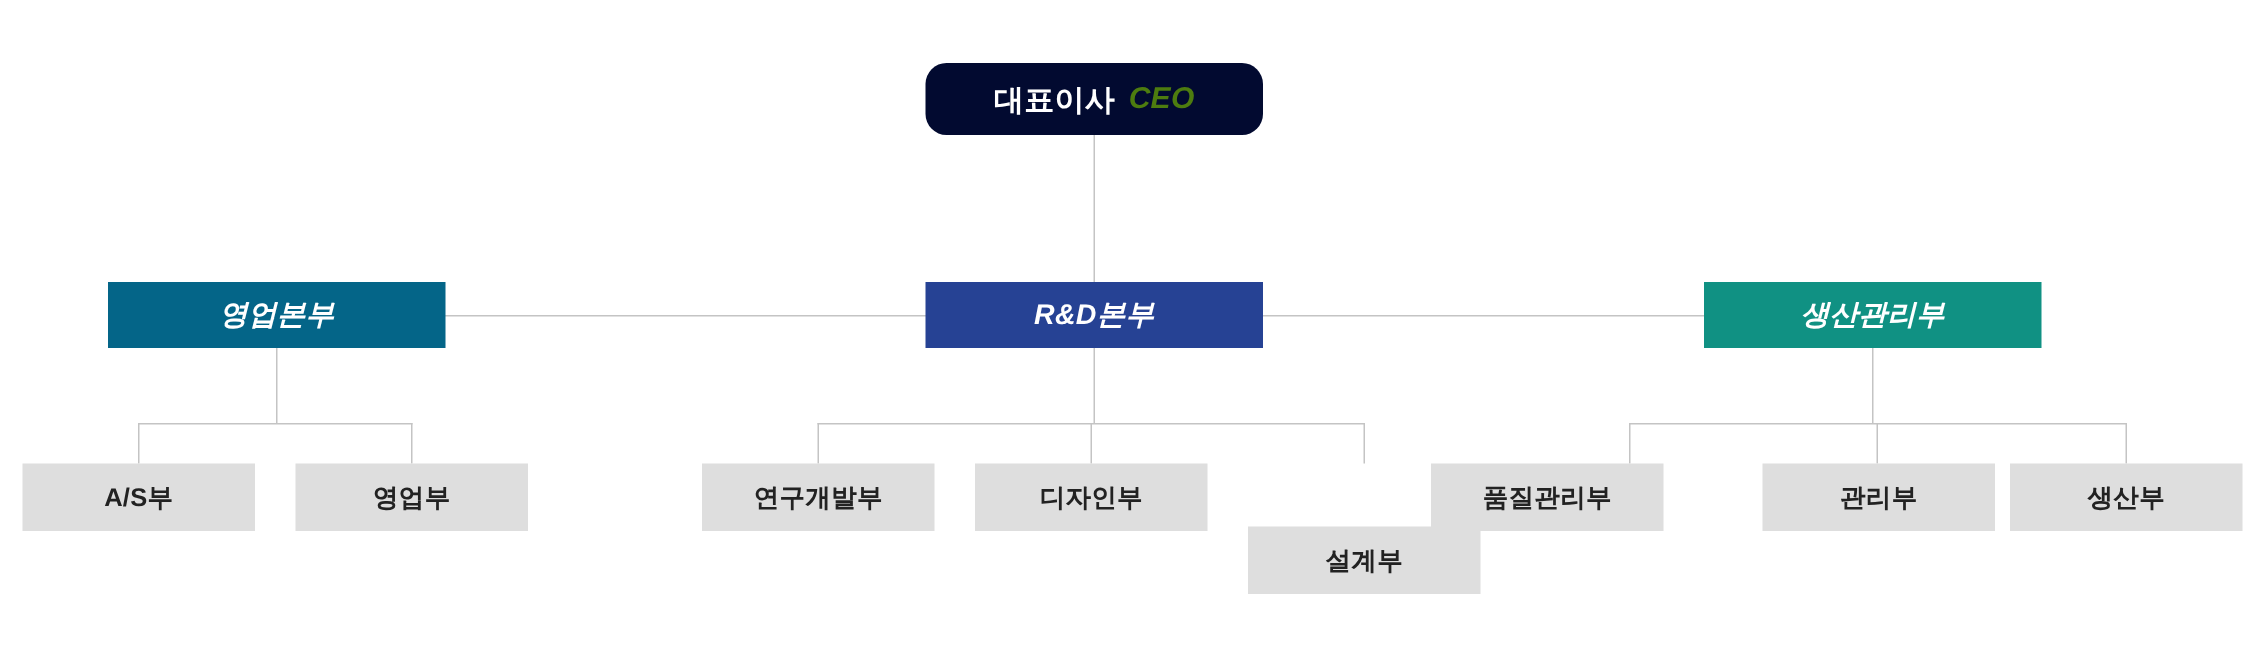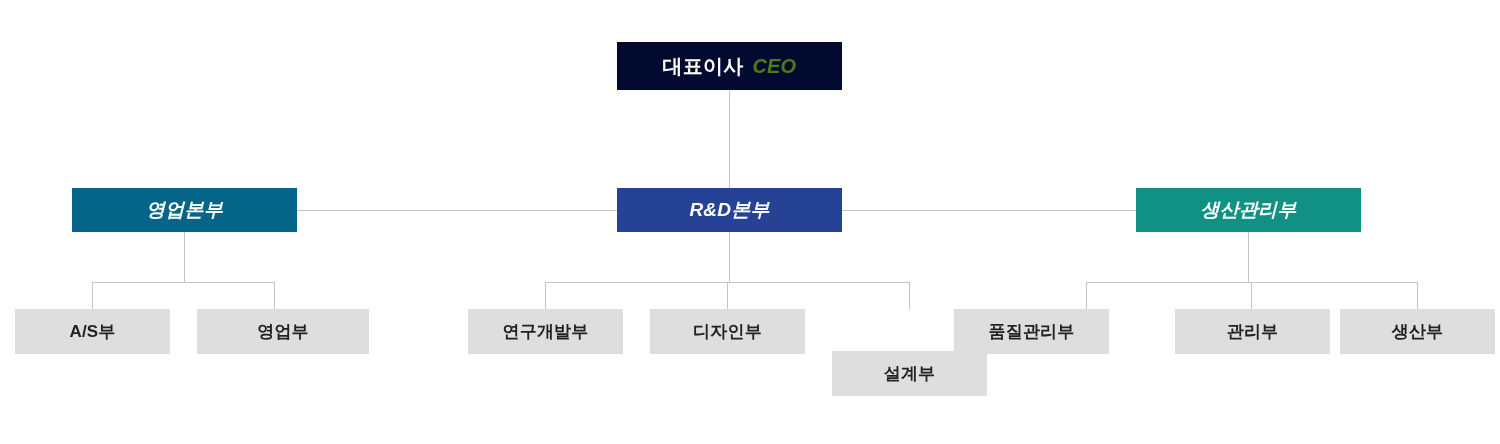--- a/index.html
+++ b/index.html
@@ -36,20 +36,21 @@
     text-align: center;
     white-space: nowrap;
   }
 
   .node-ceo {
     background: #020a30;
     height: 48px;
     font-size: 20px;
     font-weight: bold;
     letter-spacing: 0.2px;
+    border-radius: 14px;
   }
   .node-ceo .ceo-ko { color: #ffffff; }
   .node-ceo .ceo-en { color: #4d7c0f; margin-left: 9px; font-style: italic; }
 
   .node-div {
     height: 44px;
     font-size: 19px;
     font-weight: bold;
     color: #ffffff;
     letter-spacing: 0.2px;
@@ -109,21 +110,21 @@
   </div>
 
   <div class="node node-div production" style="left:1136px; top:188px; width:225px;">
     <span>생산관리부</span>
   </div>
 
   <div class="node node-leaf" style="left:15px; top:309px; width:155px;">
     <span>A/S부</span>
   </div>
 
-  <div class="node node-leaf" style="left:197px; top:309px; width:172px;">
+  <div class="node node-leaf" style="left:197px; top:309px; width:155px;">
     <span>영업부</span>
   </div>
 
   <div class="node node-leaf" style="left:468px; top:309px; width:155px;">
     <span>연구개발부</span>
   </div>
 
   <div class="node node-leaf" style="left:650px; top:309px; width:155px;">
     <span>디자인부</span>
   </div>

